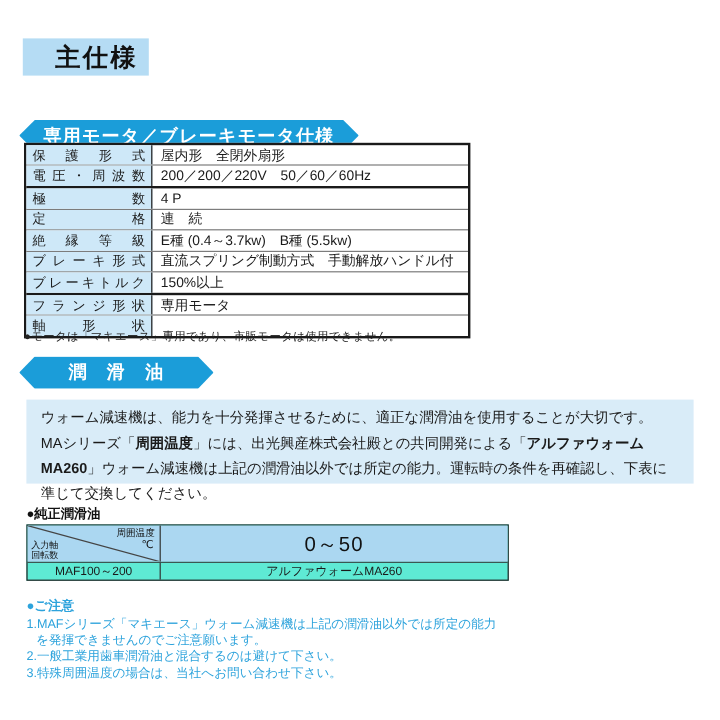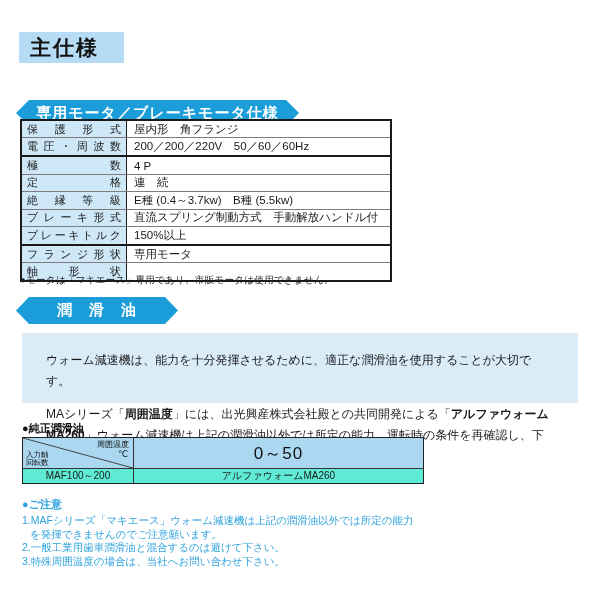--- a/index.html
+++ b/index.html
@@ -9,21 +9,21 @@
     color:#1a1a1a;position:relative;overflow:hidden;
     -webkit-font-smoothing:antialiased;
   }
   .page{position:absolute;inset:0;}
 
   
   .title-block{
     position:absolute;left:19px;top:32px;width:105px;height:31px;
     background:#b5dcf4;display:flex;align-items:center;
   }
-  .title-block .t{font-size:21px;font-weight:bold;letter-spacing:2px;padding-left:11px;color:#111;text-align:right;}
+  .title-block .t{font-size:21px;font-weight:bold;letter-spacing:2px;padding-left:27px;color:#111;text-align:right;}
 
   
   .banner{
     position:absolute;height:26px;background:#1b9dd9;color:#fff;
     display:flex;align-items:center;justify-content:center;
     font-size:15px;font-weight:bold;letter-spacing:1px;
     clip-path:polygon(13px 0, calc(100% - 13px) 0, 100% 50%, calc(100% - 13px) 100%, 13px 100%, 0 50%);
   }
   .banner1{left:16px;top:100px;width:283px;}
   .banner2{left:16px;top:297px;width:162px;height:27px;}
@@ -50,21 +50,21 @@
   }
   .small-note{
     position:absolute;left:20px;top:274px;font-size:9.5px;color:#222;letter-spacing:0.3px;
   }
 
   
   .lube-panel{
     position:absolute;left:22px;top:333px;width:556px;height:70px;
     background:#d9ecf8;box-sizing:border-box;padding:5px 12px 0;
   }
-  .lube-panel p{margin:12px;font-size:12px;line-height:21px;color:#1a1a1a;}
+  .lube-panel p{margin:0;font-size:12px;line-height:21px;color:#1a1a1a;}
   .lube-panel .b{font-weight:bold;}
 
   
   .oil-caption{
     position:absolute;left:22px;top:421px;font-size:11px;font-weight:600;color:#111;
   }
   .oil-table{
     position:absolute;left:22px;top:437px;width:402px;
     border:1.5px solid #222;box-sizing:border-box;background:#5eead4;
   }
@@ -106,21 +106,21 @@
   </div>
 
   <div class="spec-table">
     <div class="t1row">
       <div class="t1label jchars">
           <span>保</span>
           <span>護</span>
           <span>形</span>
           <span>式</span>
         </div>
-      <div class="t1value">屋内形　角フランジ</div>
+      <div class="t1value">屋内形　全閉外扇形</div>
     </div>
     <div class="t1row thick">
       <div class="t1label jchars">
           <span>電</span>
           <span>圧</span>
           <span>・</span>
           <span>周</span>
           <span>波</span>
           <span>数</span>
         </div>

